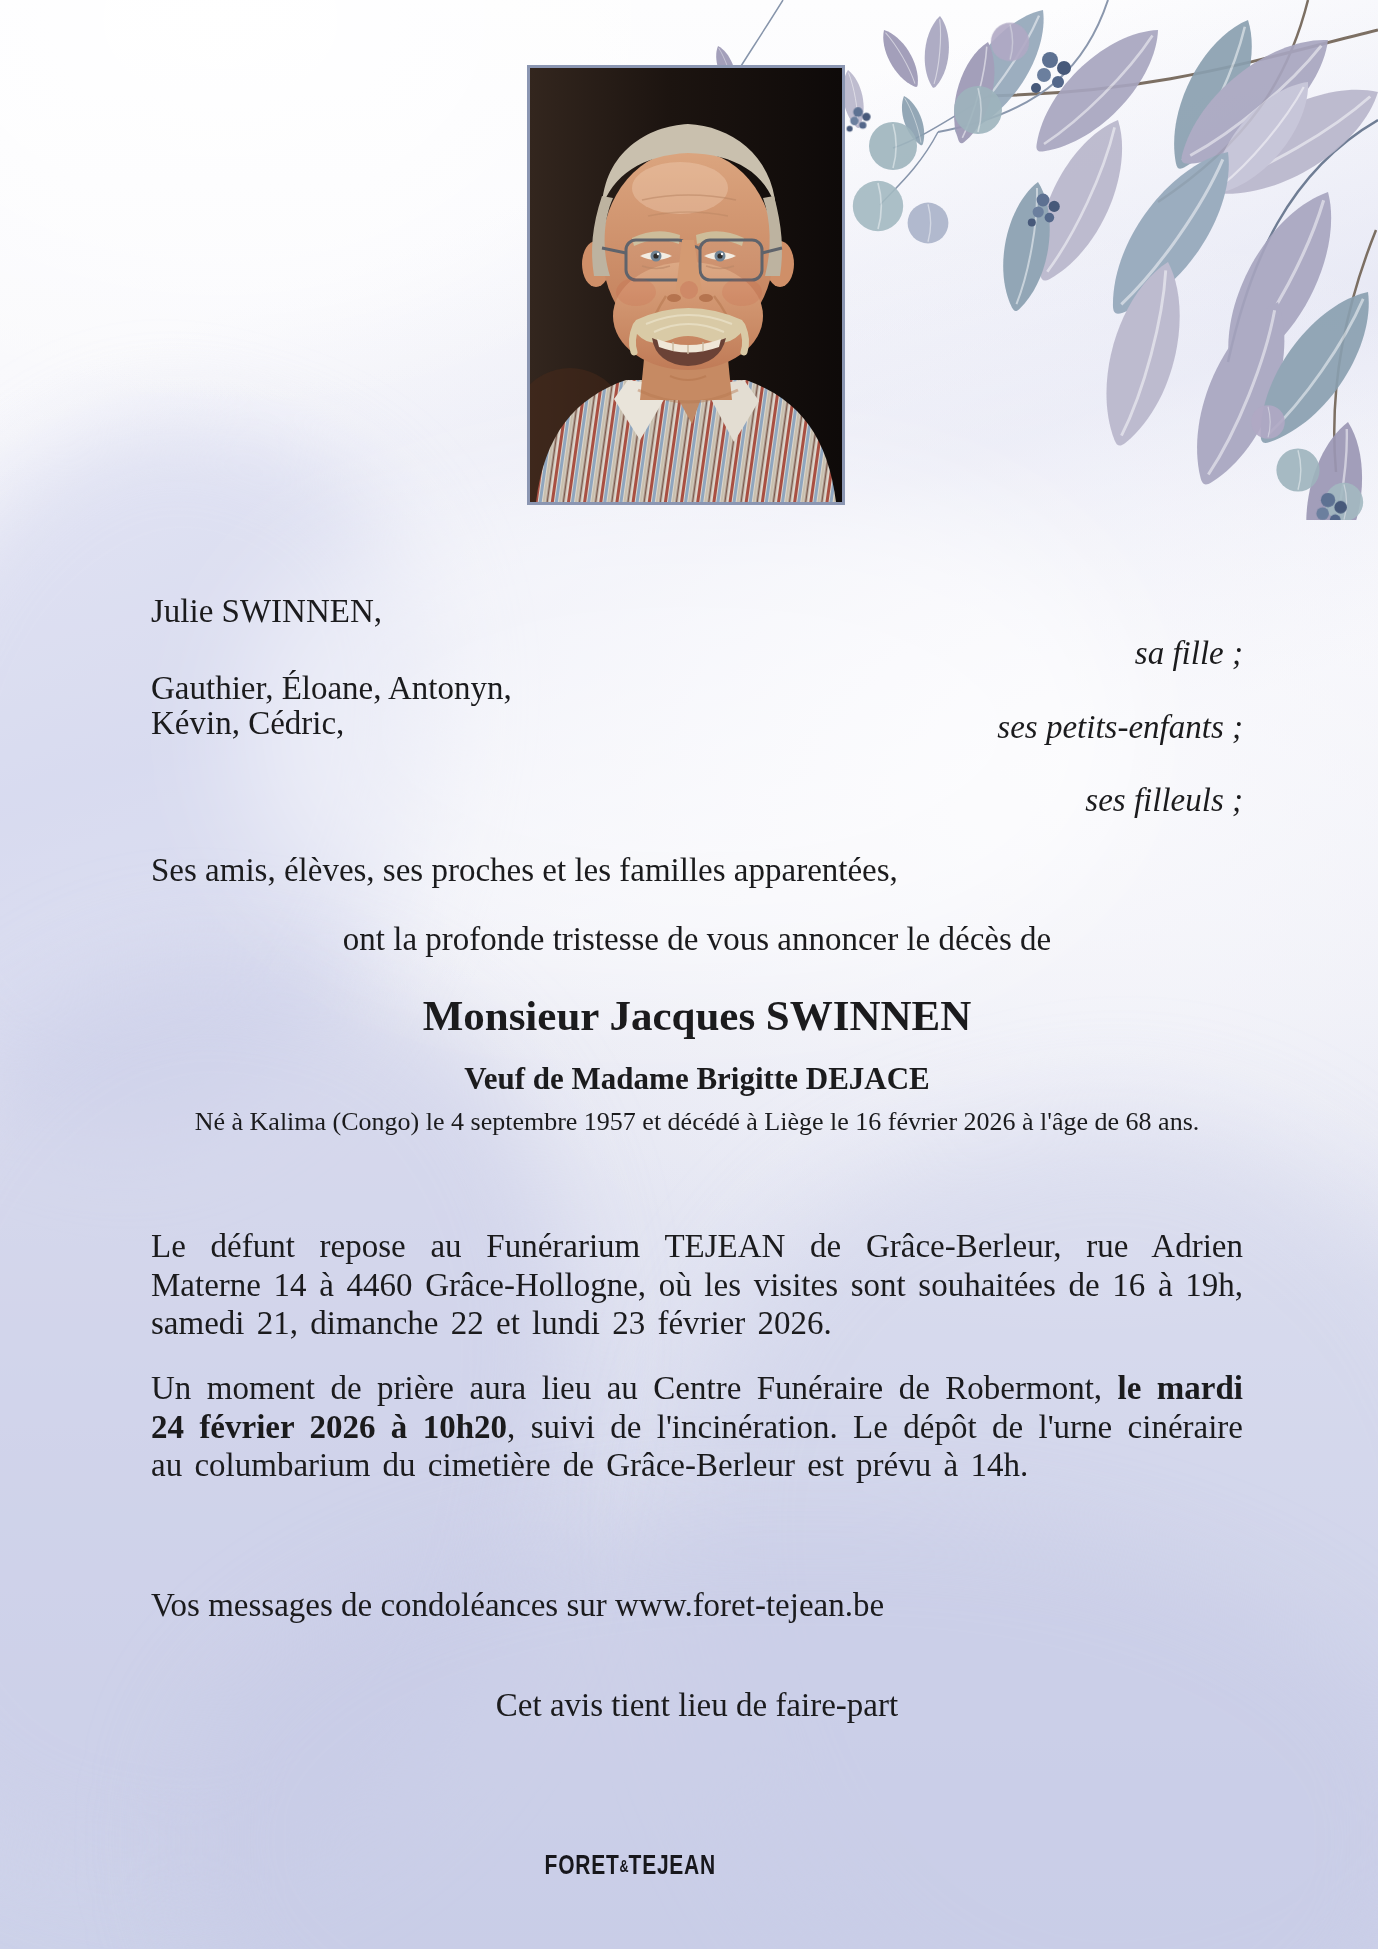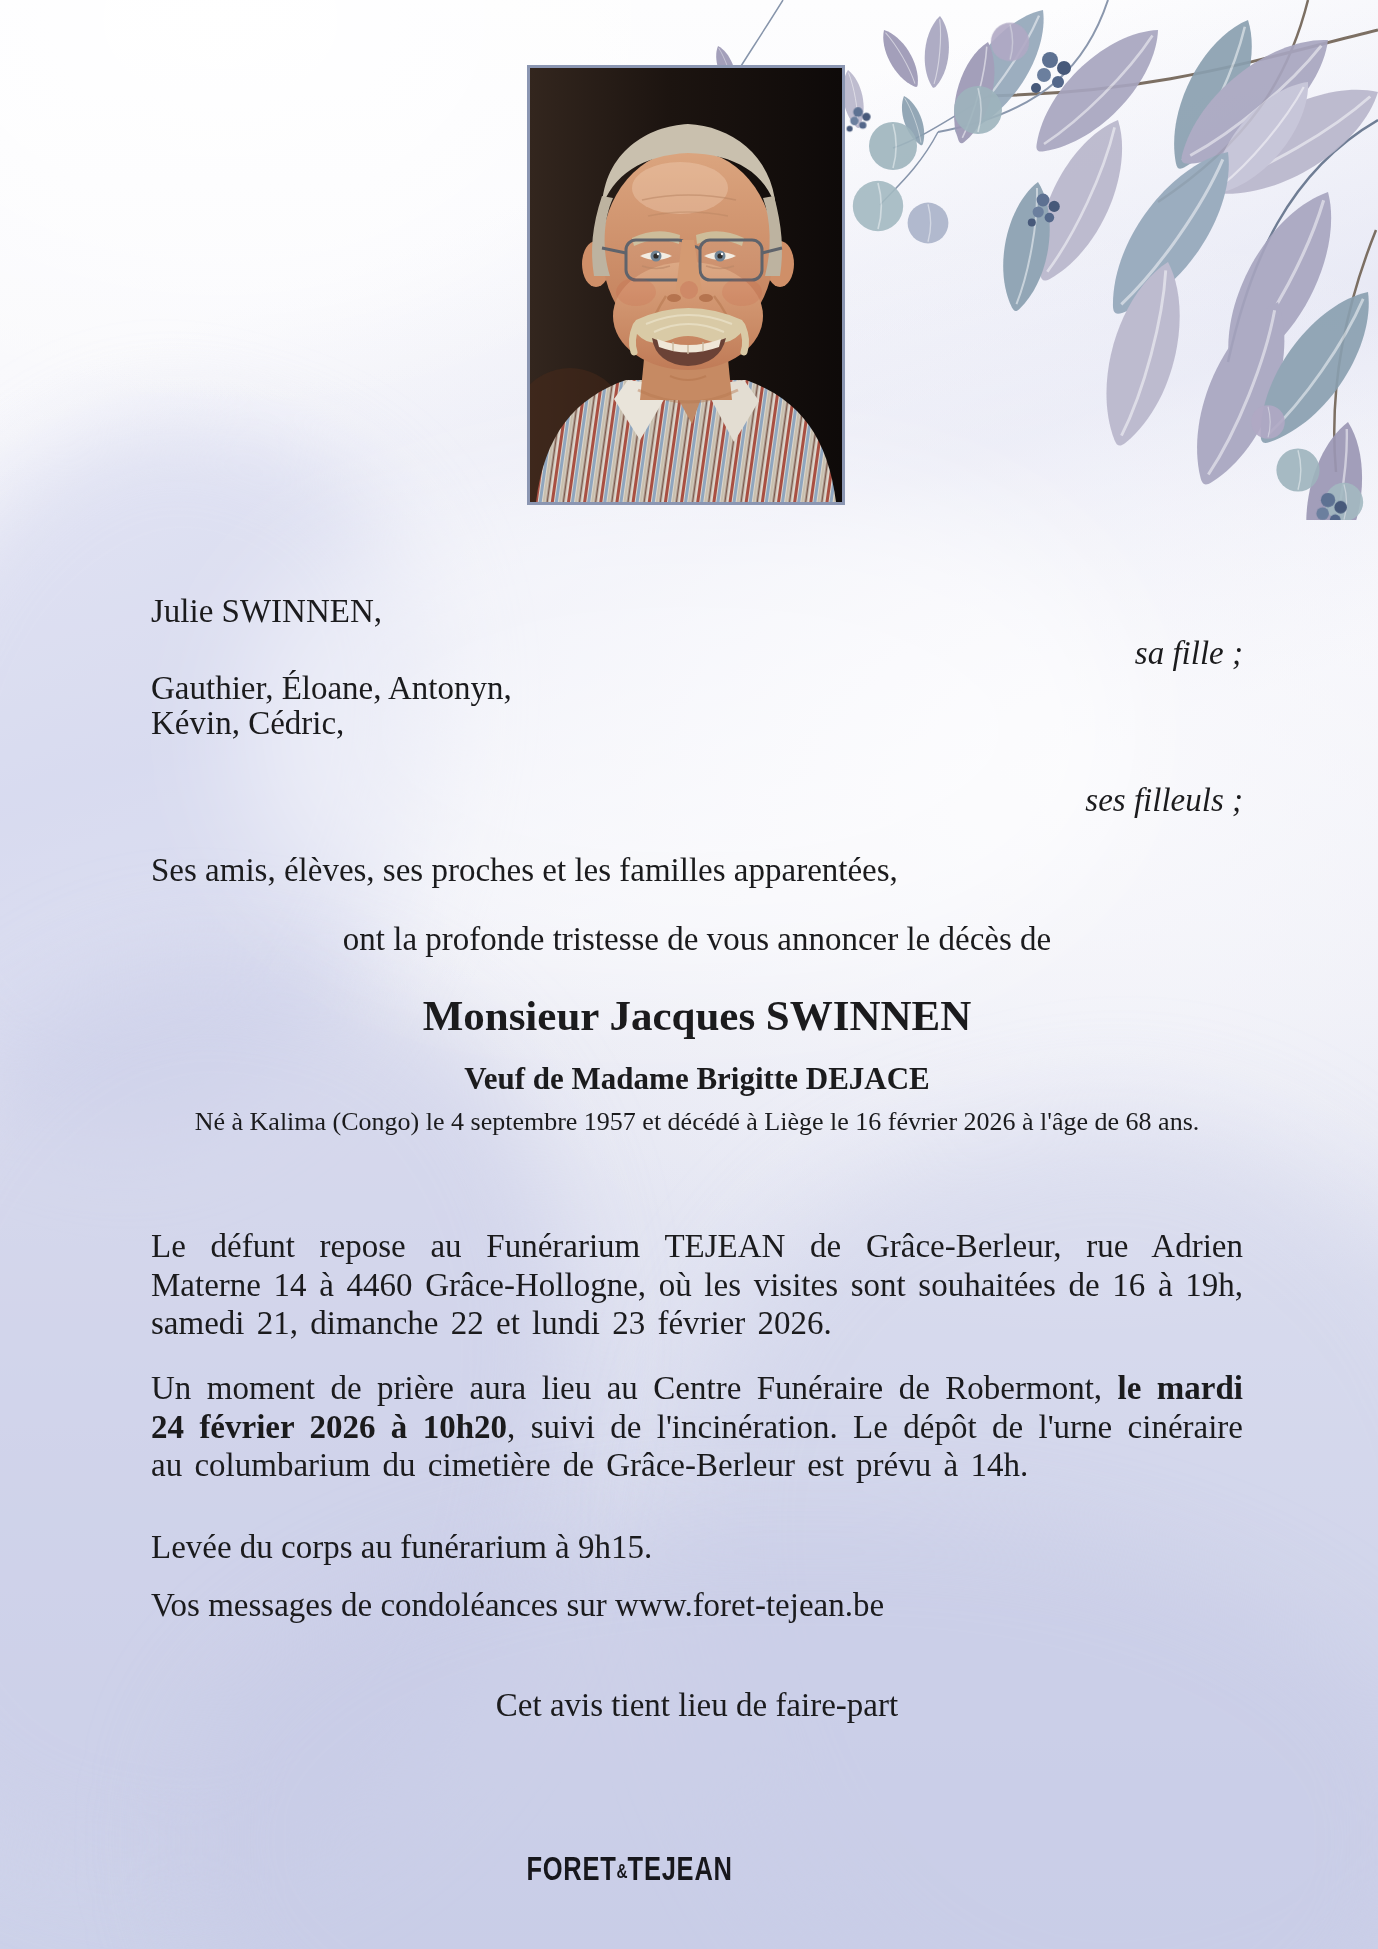--- a/index.html
+++ b/index.html
@@ -53,21 +53,21 @@
   .birth-death{top:1102px;font-size:26px;line-height:39px;}
   .repose{top:1227px;line-height:38.5px;}
   .prayer{top:1369px;line-height:38.5px;}
   .levee{top:1528px;}
   .condolences{top:1586px;}
   .notice{top:1686px;}
 
   .logo{
     position:absolute;left:0;top:1849px;width:1260px;text-align:center;z-index:5;
     font-family:"Liberation Sans","DejaVu Sans",sans-serif;
-    font-weight:800;font-size:34px;letter-spacing:1px;color:#17171c;
+    font-weight:800;font-size:28px;letter-spacing:1px;color:#17171c;
   }
   .logo-inner{display:inline-block;transform:scaleX(.75);white-space:nowrap;}
   .logo .amp{font-size:0.6em;position:relative;top:-2px;letter-spacing:0;}
 </style>
 </head>
 <body>
 
 <div class="page">
 
   <div class="wash wash1"></div>
@@ -227,35 +227,35 @@
       <path d="M140 308 Q 158 316 176 308" fill="none" stroke="#b5774f" stroke-width="2" opacity=".6"></path>
       <path d="M108 322 Q 158 346 208 322" fill="none" stroke="#b5774f" stroke-width="3" opacity=".45"></path>
       <ellipse cx="106" cy="224" rx="20" ry="14" fill="rgba(200,90,60,.16)"></ellipse>
       <ellipse cx="212" cy="224" rx="20" ry="14" fill="rgba(200,90,60,.16)"></ellipse>
     </svg>
   </div>
 
   <div class="txt names-1">Julie SWINNEN,</div>
   <div class="txt rel-1 right-align italic">sa fille ;</div>
   <div class="txt names-2">Gauthier, Éloane, Antonyn,</div>
+  <div class="txt rel-2 right-align italic">ses petits-enfants ;</div>
   <div class="txt names-3">Kévin, Cédric,</div>
   <div class="txt rel-3 right-align italic">ses filleuls ;</div>
 
   <div class="txt friends">Ses amis, élèves, ses proches et les familles apparentées,</div>
   <div class="txt announce center">ont la profonde tristesse de vous annoncer le décès de</div>
 
   <div class="txt deceased-name center">Monsieur Jacques SWINNEN</div>
   <div class="txt deceased-sub center">Veuf de Madame Brigitte DEJACE</div>
   <div class="txt birth-death center">Né à Kalima (Congo) le 4 septembre 1957 et décédé à Liège le 16 février 2026 à l'âge de 68 ans.</div>
 
   <div class="txt repose justify">Le défunt repose au Funérarium TEJEAN de Grâce-Berleur, rue Adrien Materne 14 à 4460 Grâce-Hollogne, où les visites sont souhaitées de 16 à 19h, samedi 21, dimanche 22 et lundi 23 février 2026.</div>
 
   <div class="txt prayer justify"><span>Un moment de prière aura lieu au Centre Funéraire de Robermont, </span><span class="b">le mardi 24 février 2026 à 10h20</span><span>, suivi de l'incinération. Le dépôt de l'urne cinéraire au columbarium du cimetière de Grâce-Berleur est prévu à 14h.</span></div>
 
-  <div class="txt levee">Levée du corps au funérarium à 9h15.</div>
   <div class="txt condolences">Vos messages de condoléances sur www.foret-tejean.be</div>
   <div class="txt notice center">Cet avis tient lieu de faire-part</div>
 
   <div class="logo">
     <span class="logo-inner"><span>FORET</span><span class="amp">&amp;</span><span>TEJEAN</span></span>
   </div>
 
 </div>
 
 </body></html>

